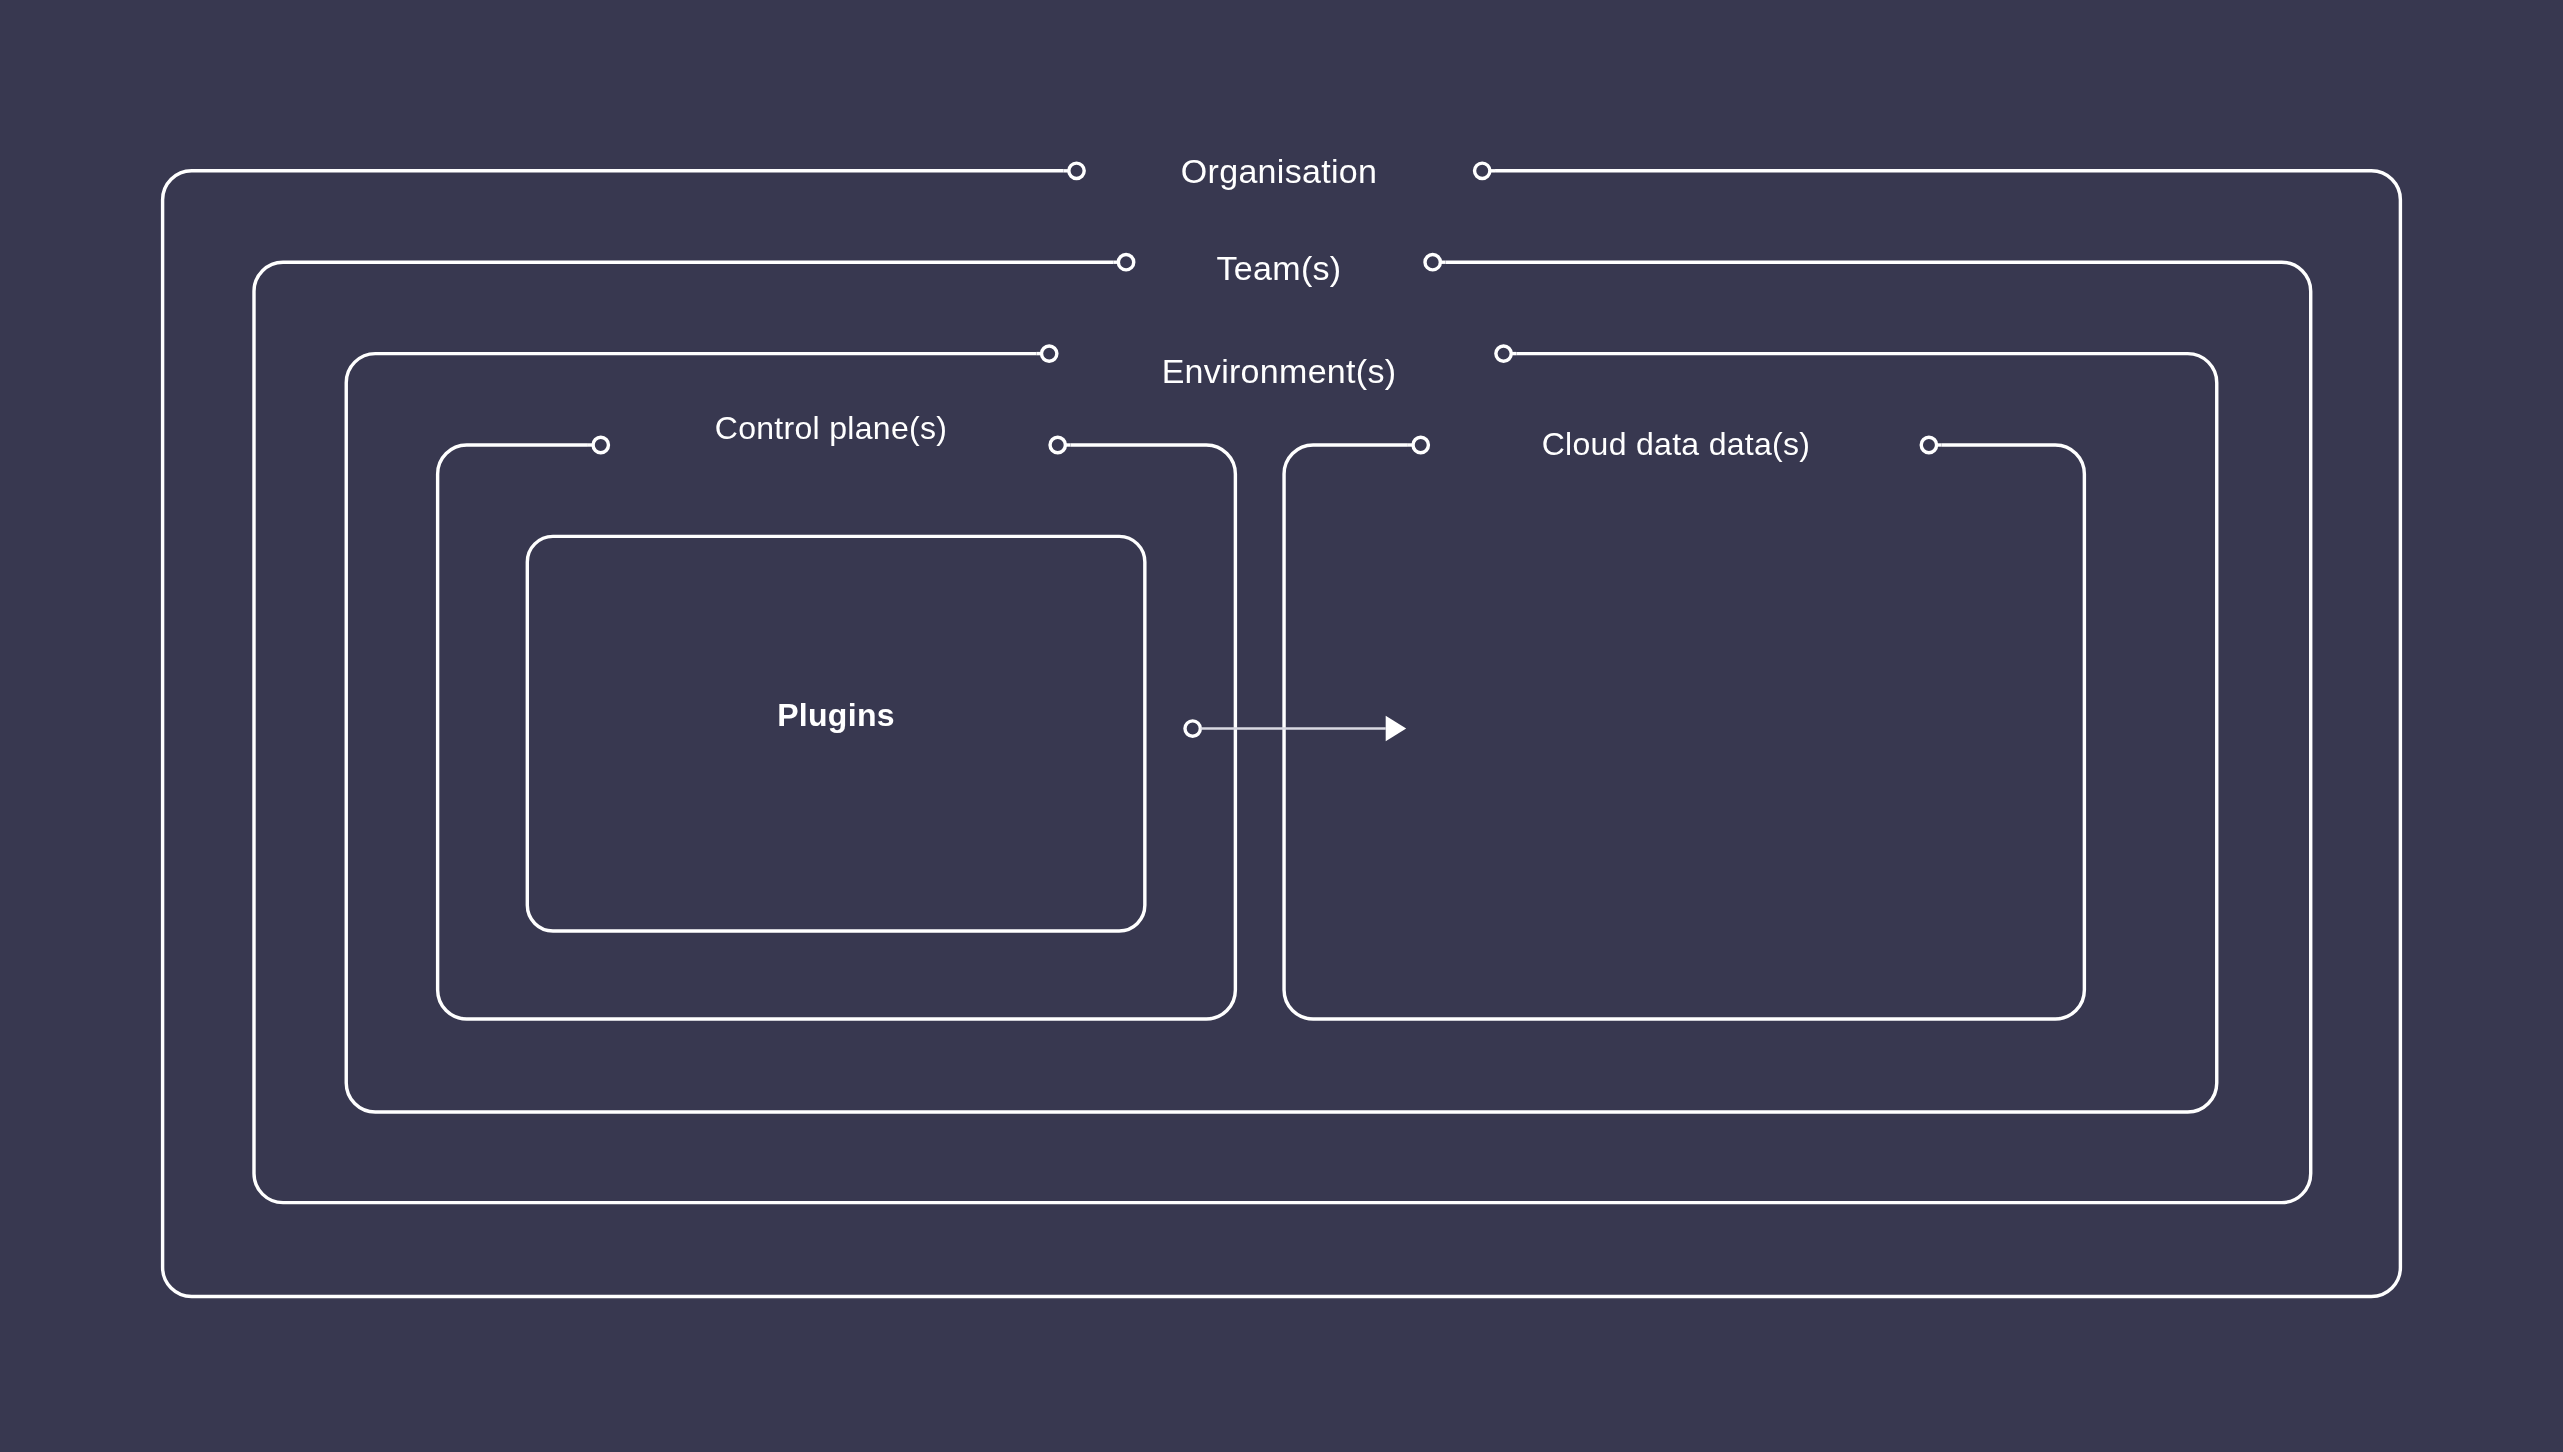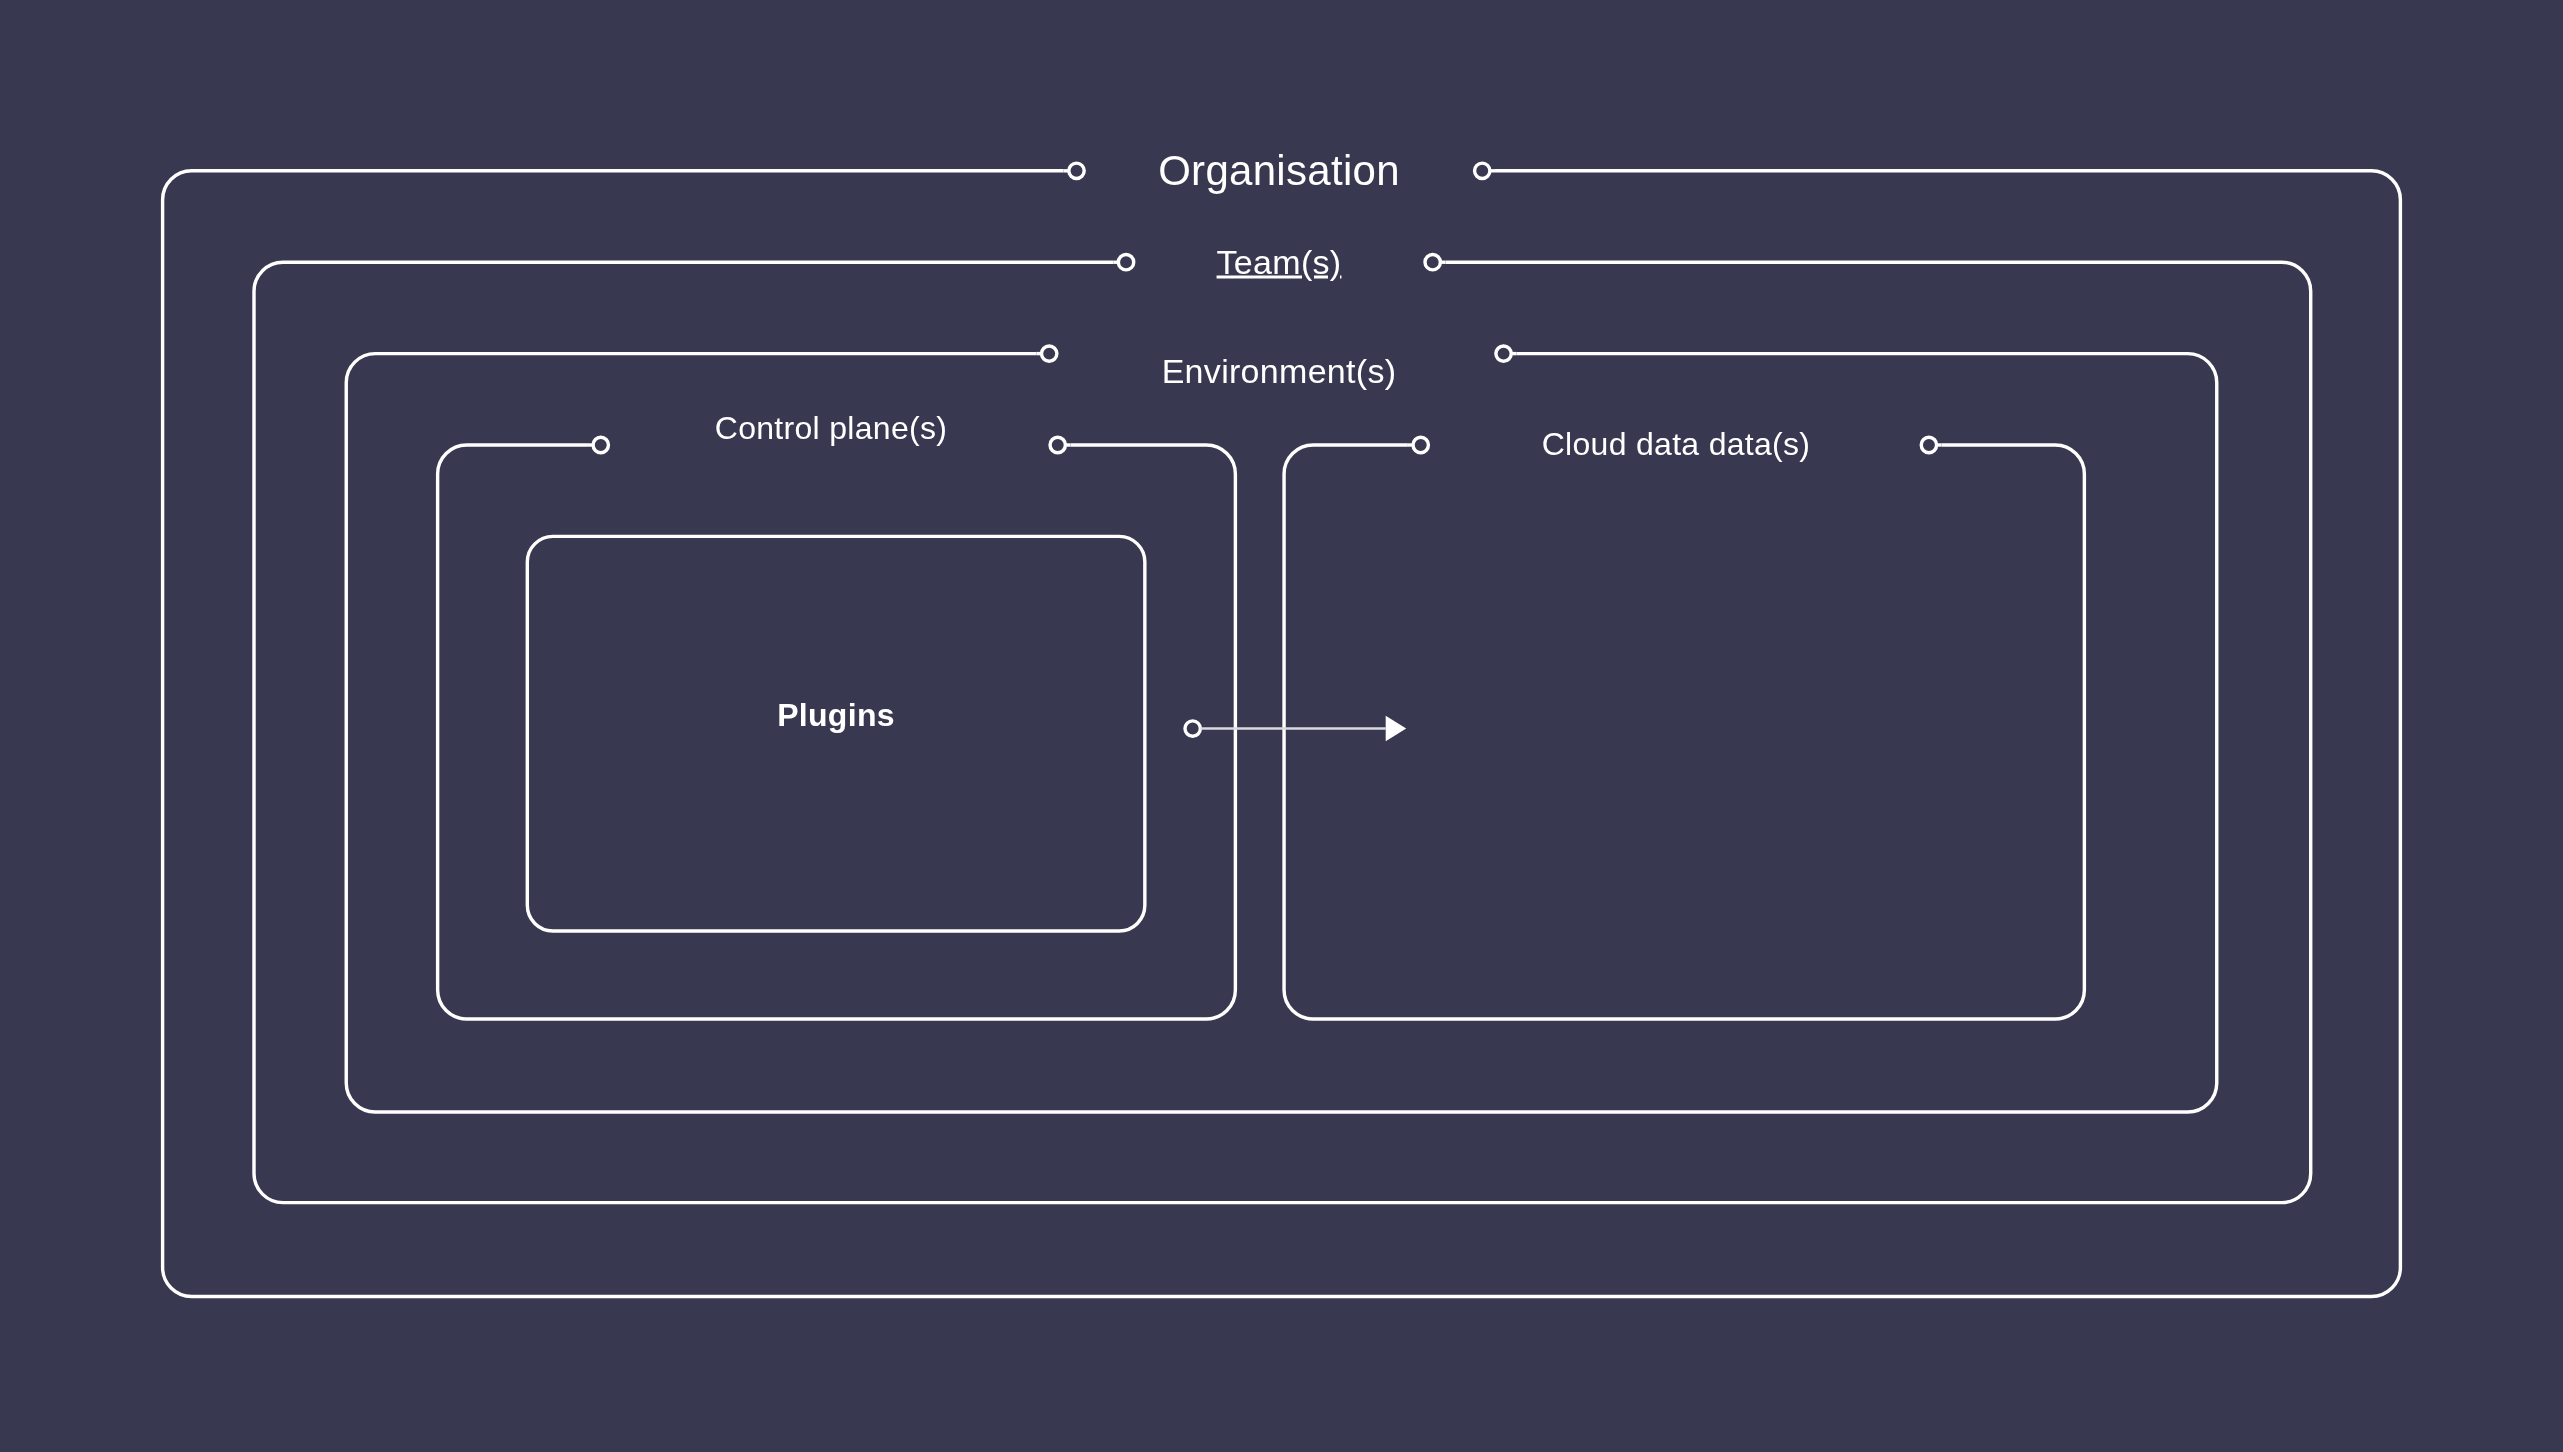--- a/index.html
+++ b/index.html
@@ -60,21 +60,21 @@
   .diagram-label {
     position: absolute;
     transform: translate(-50%, -50%);
     white-space: nowrap;
     color: #ffffff;
     font-family: "Liberation Sans", sans-serif;
     font-weight: 400;
     letter-spacing: 0.3px;
     -webkit-font-smoothing: antialiased;
   }
-  .label-tier-1 { font-size: 42px; }
+  .label-tier-1 { font-size: 34px; }
   .label-tier-2 { font-size: 34px; }
   .label-tier-3 { font-size: 34px; margin-top: 17px; }
   .label-tier-4 { font-size: 32px; }
   .label-inner   { font-size: 32px; }
 </style>
 </head>
 <body>
 
 <div id="diagram-root">
 
@@ -125,20 +125,20 @@
     </g>
 
     <g>
       <circle class="flow-node" cx="1396" cy="853" r="9"></circle>
       <line class="flow-line" x1="1405" y1="853" x2="1622" y2="853"></line>
       <polygon class="flow-arrowhead" points="1622,838 1646,853 1622,868"></polygon>
     </g>
   </svg>
 
   <div class="diagram-label label-tier-1" style="left: 1279px; top: 171px;">Organisation</div>
-  <div class="diagram-label label-tier-2" style="left: 1279px; top: 262px; text-decoration: underline;">Team(s)</div>
+  <div class="diagram-label label-tier-2" style="left: 1279px; top: 268px;">Team(s)</div>
   <div class="diagram-label label-tier-3" style="left: 1279px; top: 354px;">Environment(s)</div>
   <div class="diagram-label label-tier-4" style="left: 831px; top: 428px;">Control plane(s)</div>
   <div class="diagram-label label-tier-4" style="left: 1676px; top: 444px;">Cloud data data(s)</div>
   <div class="diagram-label label-inner" style="left: 836px; top: 715px; font-weight: bold;">Plugins</div>
 
 </div>
 
 
 </body></html>

